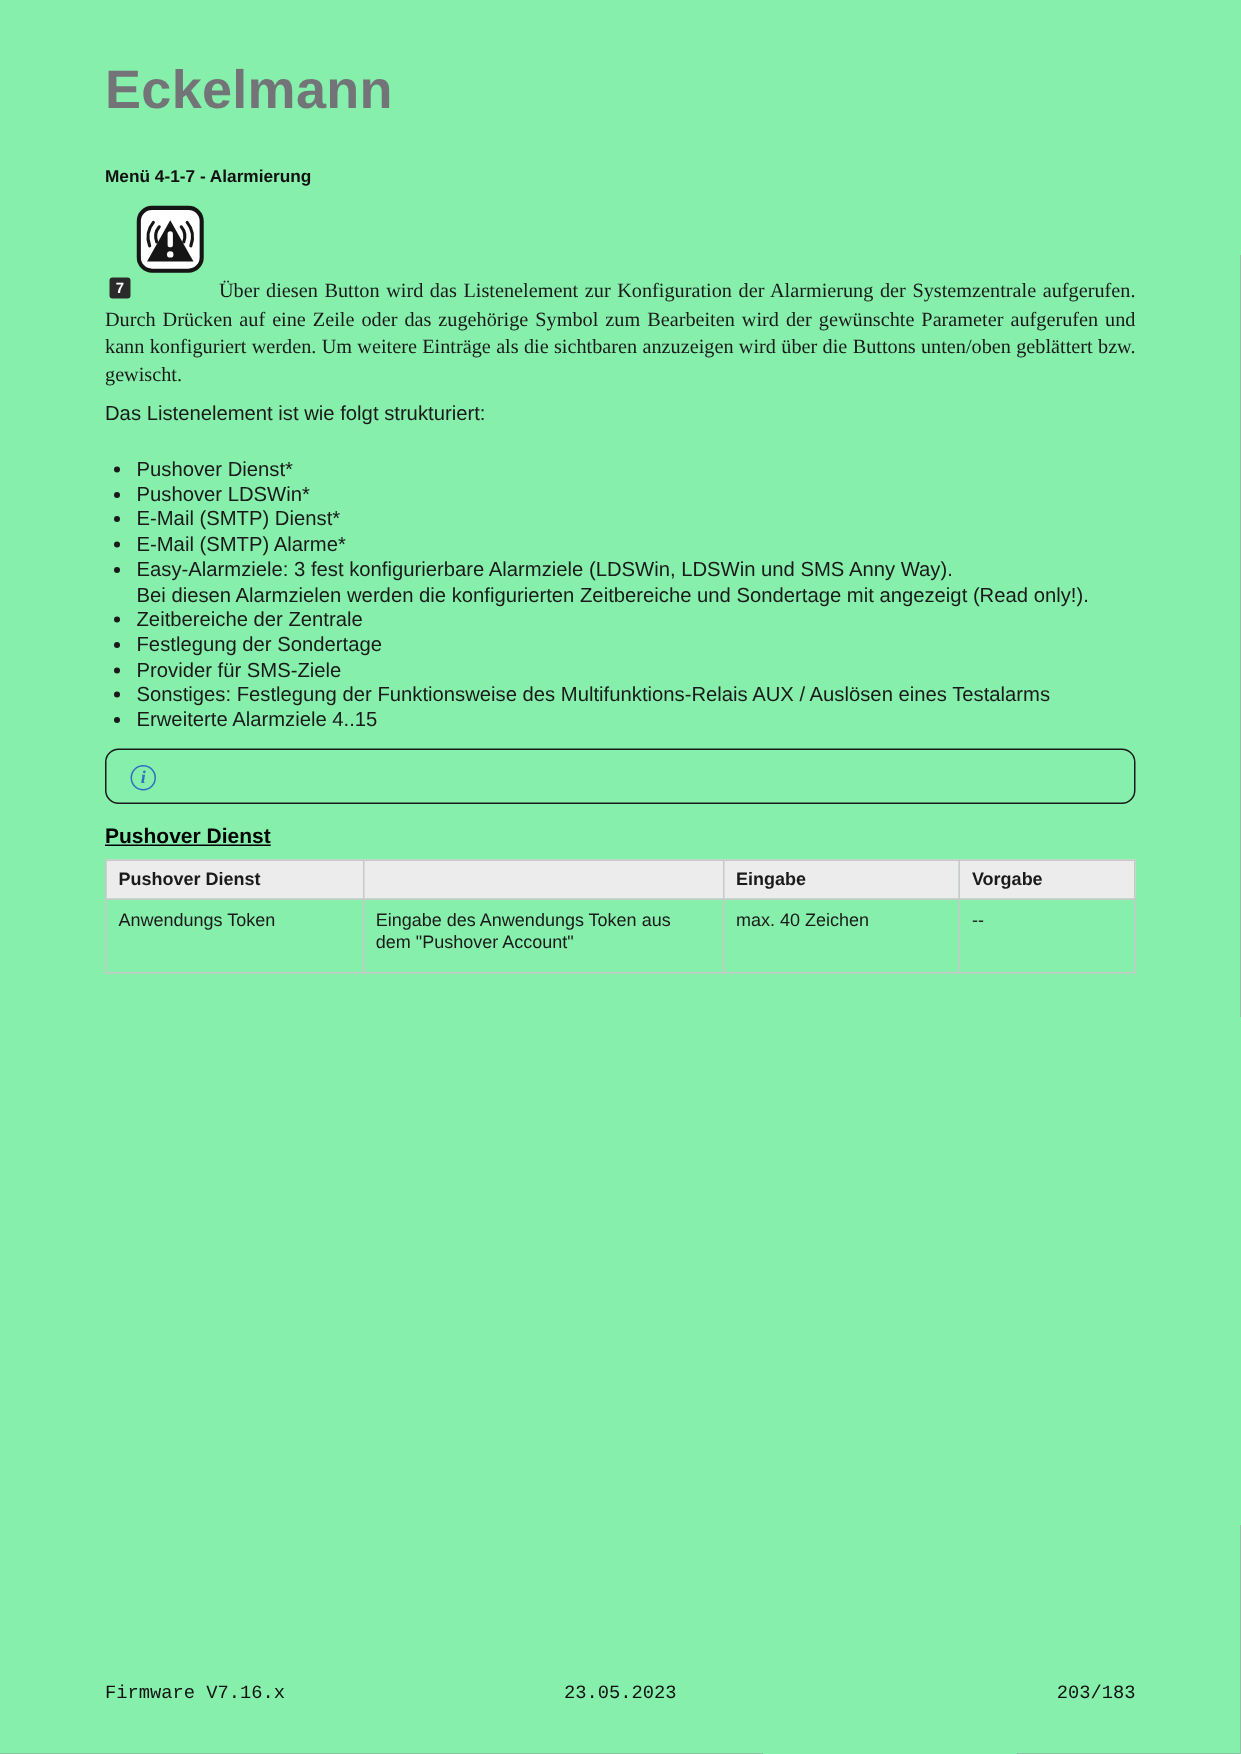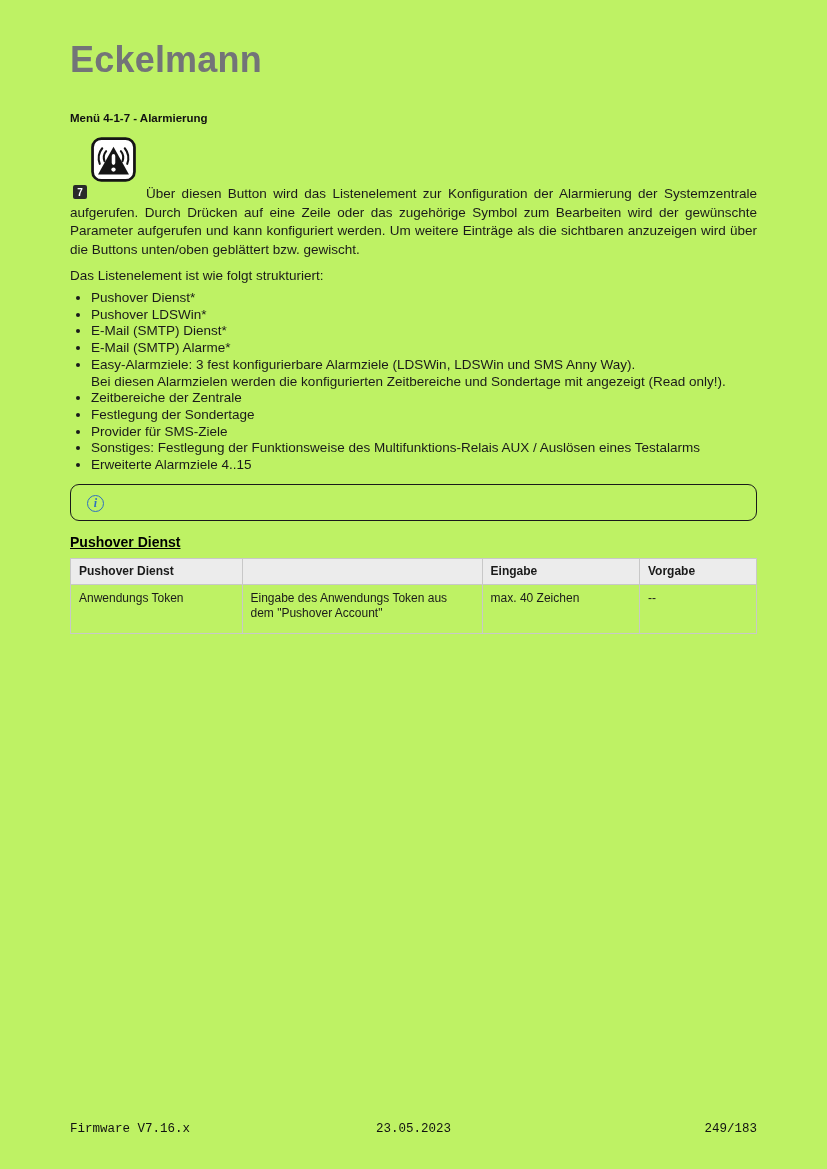--- a/index.html
+++ b/index.html
@@ -1,19 +1,19 @@
 <!DOCTYPE html>
 <html><head>
 <meta charset="utf-8">
 <style>
   * { box-sizing: border-box; margin: 0; padding: 0; }
   html, body { background: #9a9a9a; }
   .page {
     width: 827px; height: 1169px;
-    background: #bef264;
+    background: #86efac;
     position: relative;
     margin: 0 auto;
     font-family: "Liberation Sans", sans-serif;
     color: #1a1a1a;
     overflow: hidden;
   }
   .content { padding: 40px 70px 0 70px; }
 
   .logo {
     font-size: 36px;
@@ -43,26 +43,27 @@
     font-size: 10px; font-weight: bold;
     display: flex; align-items: center; justify-content: center;
     border-radius: 2px;
   }
   .intro-text {
     padding-top: 49px;
     text-indent: 76px;
     font-size: 13.5px;
     line-height: 18.5px;
     text-align: justify;
+    font-family: Liberation Serif, serif;
   }
 
   .list-intro { margin-top: 8px; font-size: 13.5px; line-height: 18px; }
 
   .bullets {
-    margin-top: 5px;
+    margin-top: 20px;
     padding-left: 21px;
     list-style: disc;
     font-size: 13.5px;
     line-height: 16.7px;
   }
   .bullets li { white-space: pre-line; }
 
   .note {
     margin-top: 10px;
     border: 1.6px solid #1a1a1a;
@@ -203,15 +204,15 @@
           <td>--</td>
         </tr>
       </tbody>
     </table>
 
   </div>
 
   <div class="footer">
     <span class="f-left">Firmware V7.16.x</span>
     <span class="f-center">23.05.2023</span>
-    <span class="f-right">249/183</span>
+    <span class="f-right">203/183</span>
   </div>
 </div>
 
 </body></html>

